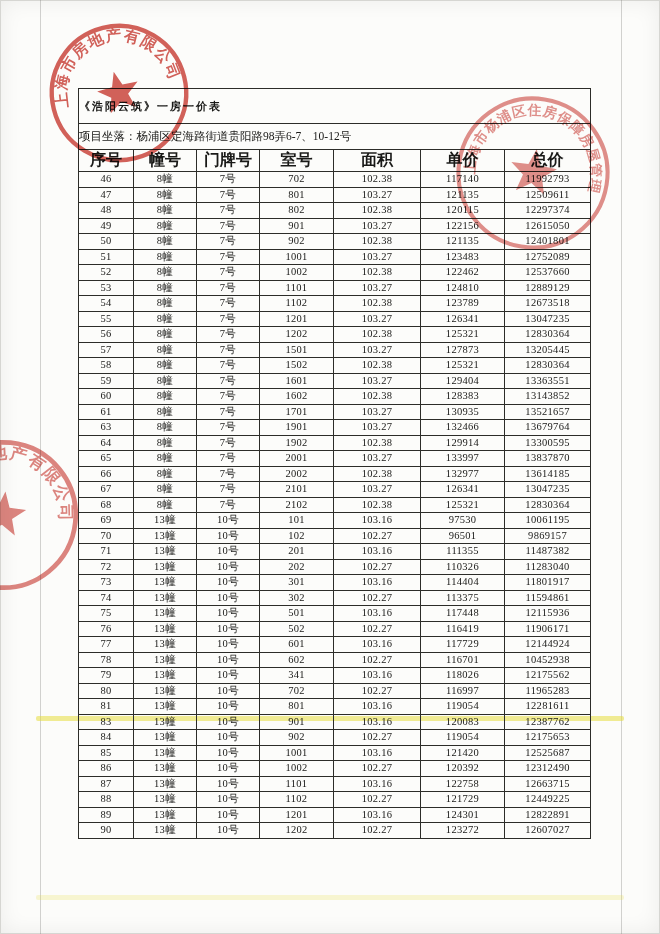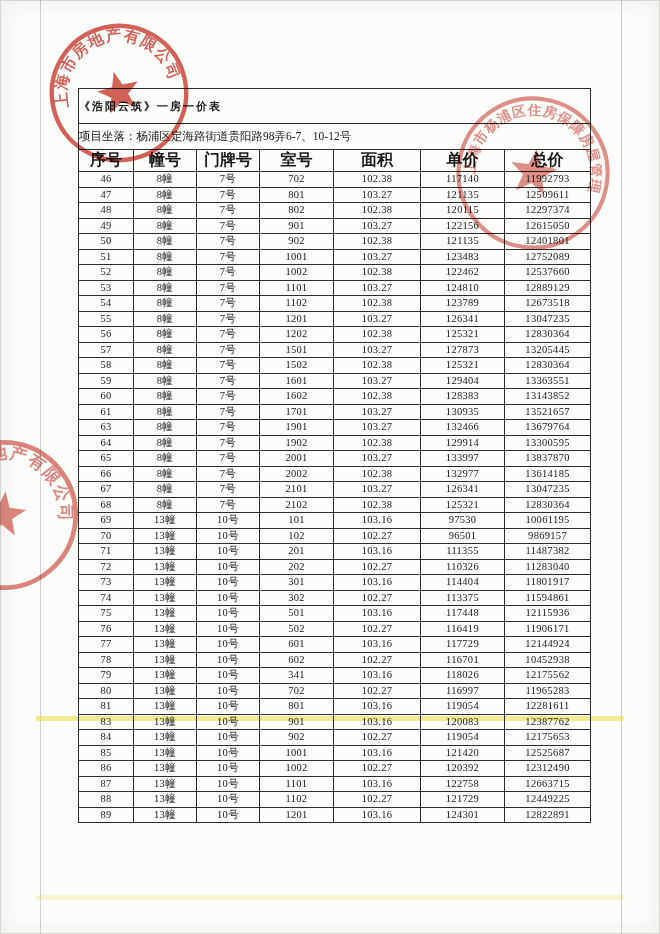--- a/index.html
+++ b/index.html
@@ -471,20 +471,29 @@
         </tr>
         <tr>
           <td>89</td>
           <td>13幢</td>
           <td>10号</td>
           <td>1201</td>
           <td>103.16</td>
           <td>124301</td>
           <td>12822891</td>
         </tr>
+        <tr>
+          <td>90</td>
+          <td>13幢</td>
+          <td>10号</td>
+          <td>1202</td>
+          <td>102.27</td>
+          <td>123272</td>
+          <td>12607027</td>
+        </tr>
       </tbody>
   </table>
 
   <div class="stamp stamp-tl">
     <svg viewBox="0 0 200 200">
       <circle cx="100" cy="100" r="92" fill="none" stroke="currentColor" stroke-width="6"></circle>
       <path id="arc-tl" d="M 49.1,150.9 A 72,72 0 1 1 150.9,150.9" fill="none"></path>
       <text font-size="21" letter-spacing="2">
         <textPath href="#arc-tl" startOffset="50%" text-anchor="middle">上海市房地产有限公司</textPath>
       </text>

